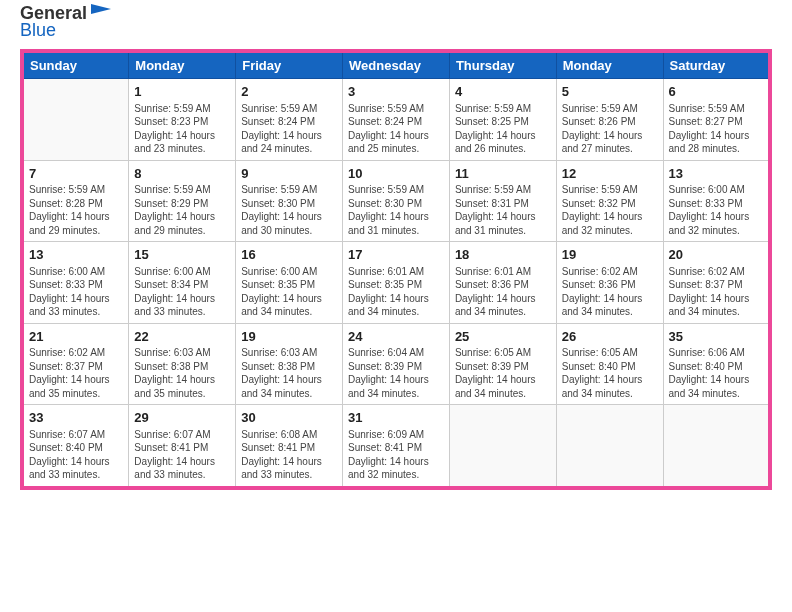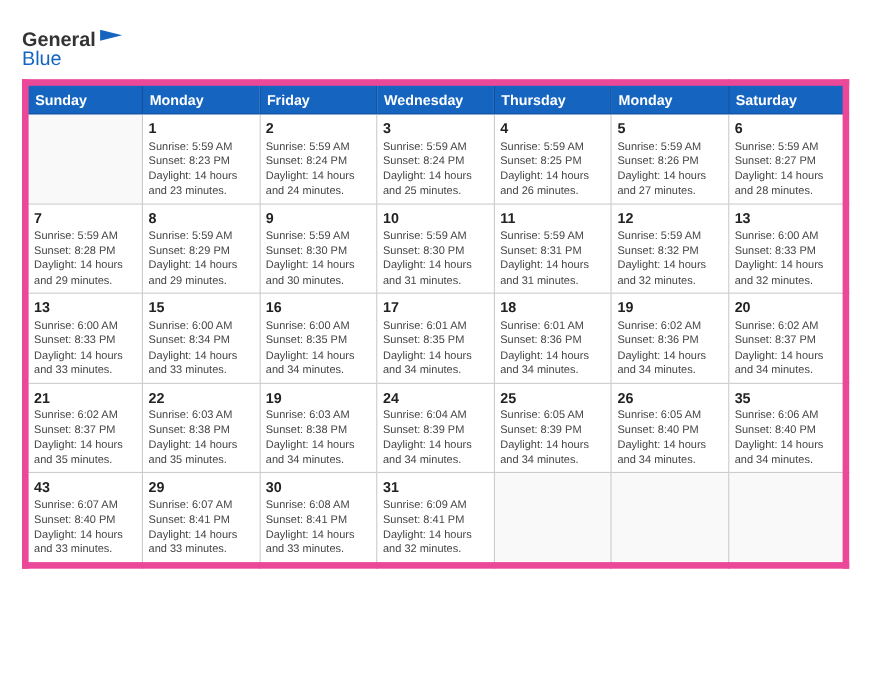--- a/index.html
+++ b/index.html
@@ -6,21 +6,21 @@
     body {
       width: 792px;
       height: 612px;
       font-family: Arial, sans-serif;
       background: #fff;
       overflow: hidden;
     }
     .page {
       width: 792px;
       height: 468px;
-      padding: 26px 20px 10px 20px;
+      padding: 3px 20px 10px 20px;
       display: flex;
       flex-direction: column;
       border-radius: 21px;
     }
     .header {
       display: flex;
       justify-content: space-between;
       align-items: flex-start;
       margin-bottom: 8px;
     }
@@ -37,21 +37,21 @@
       font-weight: bold;
       color: #333;
       line-height: 1.1;
     }
     .location {
       font-size: 14px;
       color: #555;
     }
     .calendar {
       flex: 1;
-      border: 6px solid #ec4899;
+      border: 4px solid #ec4899;
       border-collapse: collapse;
       width: 100%;
       table-layout: fixed;
     }
     .calendar th {
       background: #1565c0;
       color: white;
       text-align: left;
       padding: 5px 6px;
       font-size: 13px;
@@ -228,21 +228,21 @@
             <span class="day-number">26</span>
             <div class="cell-text">Sunrise: 6:05 AM<br>Sunset: 8:40 PM<br>Daylight: 14 hours<br>and 34 minutes.</div>
           </td>
           <td>
             <span class="day-number">35</span>
             <div class="cell-text">Sunrise: 6:06 AM<br>Sunset: 8:40 PM<br>Daylight: 14 hours<br>and 34 minutes.</div>
           </td>
         </tr>
         <tr>
           <td>
-            <span class="day-number">43</span>
+            <span class="day-number">33</span>
             <div class="cell-text">Sunrise: 6:07 AM<br>Sunset: 8:40 PM<br>Daylight: 14 hours<br>and 33 minutes.</div>
           </td>
           <td>
             <span class="day-number">29</span>
             <div class="cell-text">Sunrise: 6:07 AM<br>Sunset: 8:41 PM<br>Daylight: 14 hours<br>and 33 minutes.</div>
           </td>
           <td>
             <span class="day-number">30</span>
             <div class="cell-text">Sunrise: 6:08 AM<br>Sunset: 8:41 PM<br>Daylight: 14 hours<br>and 33 minutes.</div>
           </td>

